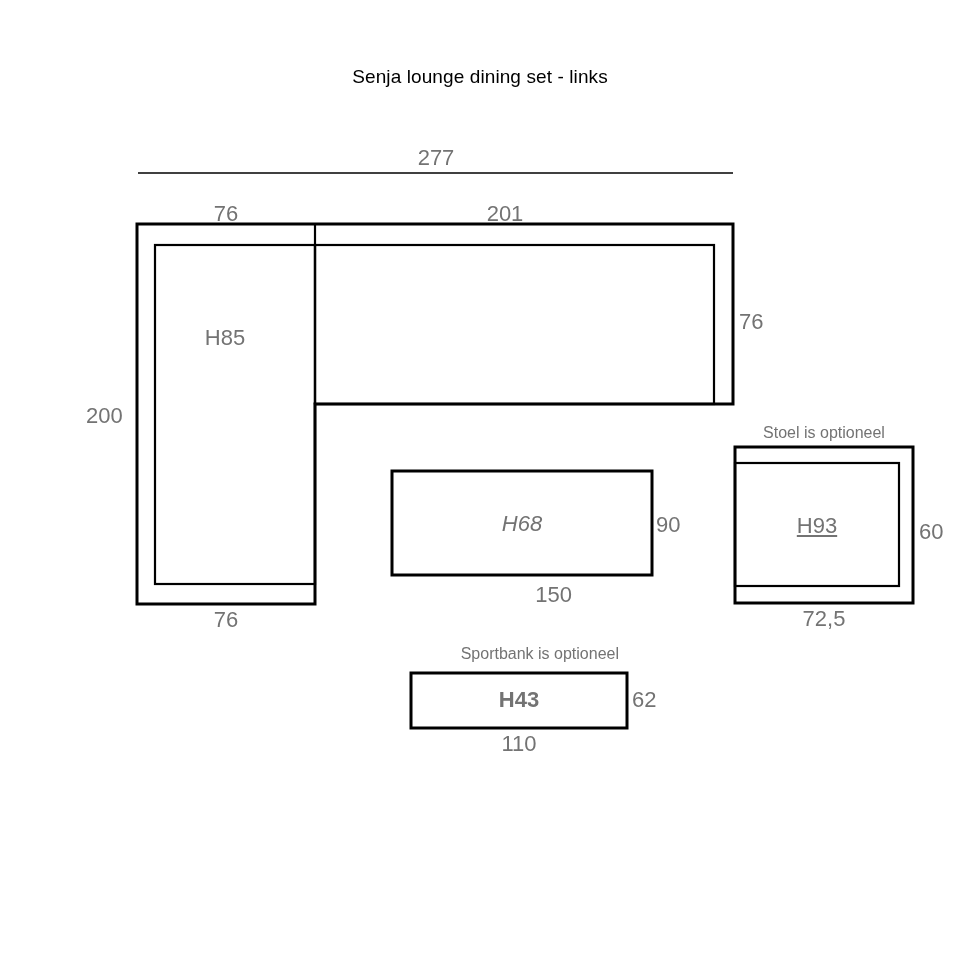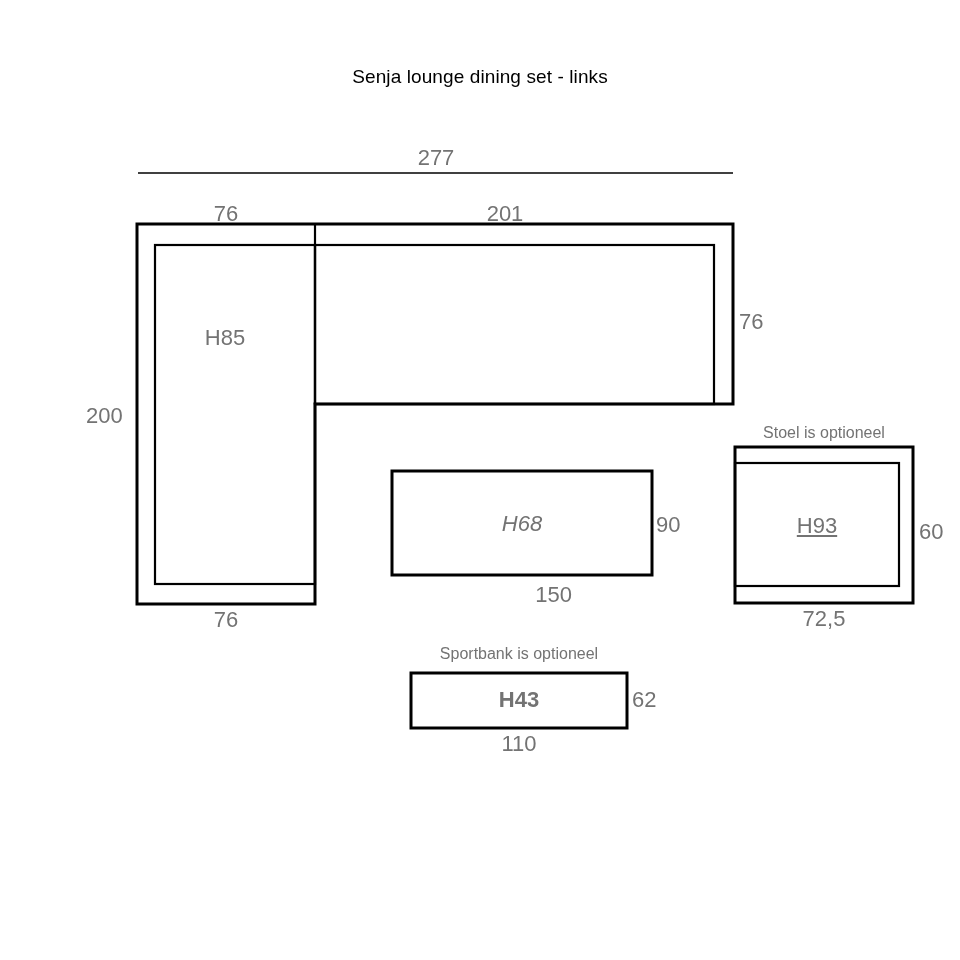--- a/index.html
+++ b/index.html
@@ -123,21 +123,21 @@
   <div class="lbl center" style="left:472px; top:584px; width:100px;text-align:right;">150</div>
 
   <div class="lbl sm center" style="left:724px; top:425px; width:200px;">Stoel is optioneel</div>
 
   <div class="lbl center" style="left:767px; top:515px; width:100px;text-decoration:underline;">H93</div>
 
   <div class="lbl" style="left:919px; top:521px;">60</div>
 
   <div class="lbl center" style="left:774px; top:608px; width:100px;">72,5</div>
 
-  <div class="lbl sm center" style="left:419px; top:646px; width:200px;">Sportbank is optioneel</div>
+  <div class="lbl sm center" style="left:419px; top:646px; width:200px;text-align:right;">Sportbank is optioneel</div>
 
   <div class="lbl center" style="left:469px; top:689px; width:100px;font-weight:bold;">H43</div>
 
   <div class="lbl" style="left:632px; top:689px;">62</div>
 
   <div class="lbl center" style="left:469px; top:733px; width:100px;">110</div>
 
 </div>
 
 </body></html>

